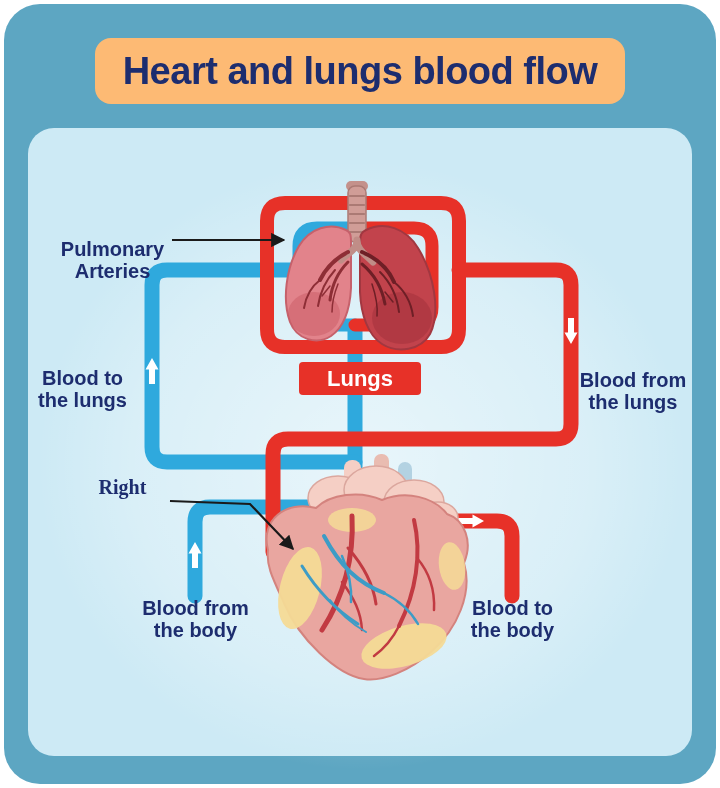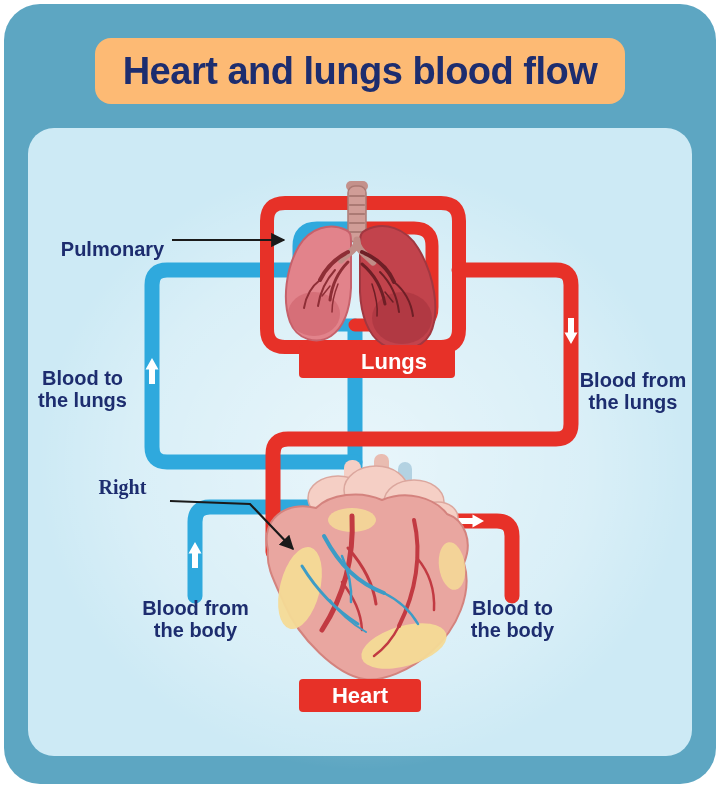--- a/index.html
+++ b/index.html
@@ -147,20 +147,21 @@
       <path class="ptr" d="M 170 501 L 250 504 L 293 549" marker-end="url(#mptr)"></path>
     </g>
   </svg>
 
   <div class="titlebox">
     <h1>Heart and lungs blood flow</h1>
   </div>
 
   <div class="lbl" style="left:35px;top:207px;width:155px;margin-top:32px;">
     <span>Pulmonary</span>
+    <span>Arteries</span>
   </div>
   <div class="lbl" style="left:15px;top:368px;width:135px;">
     <span>Blood to</span>
     <span>the lungs</span>
   </div>
   <div class="lbl" style="left:568px;top:370px;width:130px;">
     <span>Blood from</span>
     <span>the lungs</span>
   </div>
   <div class="lbl" style="left:60px;top:477px;width:125px;font-family:Liberation Serif, serif;">
@@ -168,16 +169,15 @@
   </div>
   <div class="lbl" style="left:133px;top:598px;width:125px;">
     <span>Blood from</span>
     <span>the body</span>
   </div>
   <div class="lbl" style="left:450px;top:598px;width:125px;">
     <span>Blood to</span>
     <span>the body</span>
   </div>
 
-  <div class="tag" style="left:299px;top:345px;padding-left:34px;">Lungs</div>
-  <div class="tag" style="left:299px;top:679px;">Heart</div>
+  <div class="tag" style="left:299px;top:362px;">Lungs</div>
 
 </div>
 
 </body></html>

